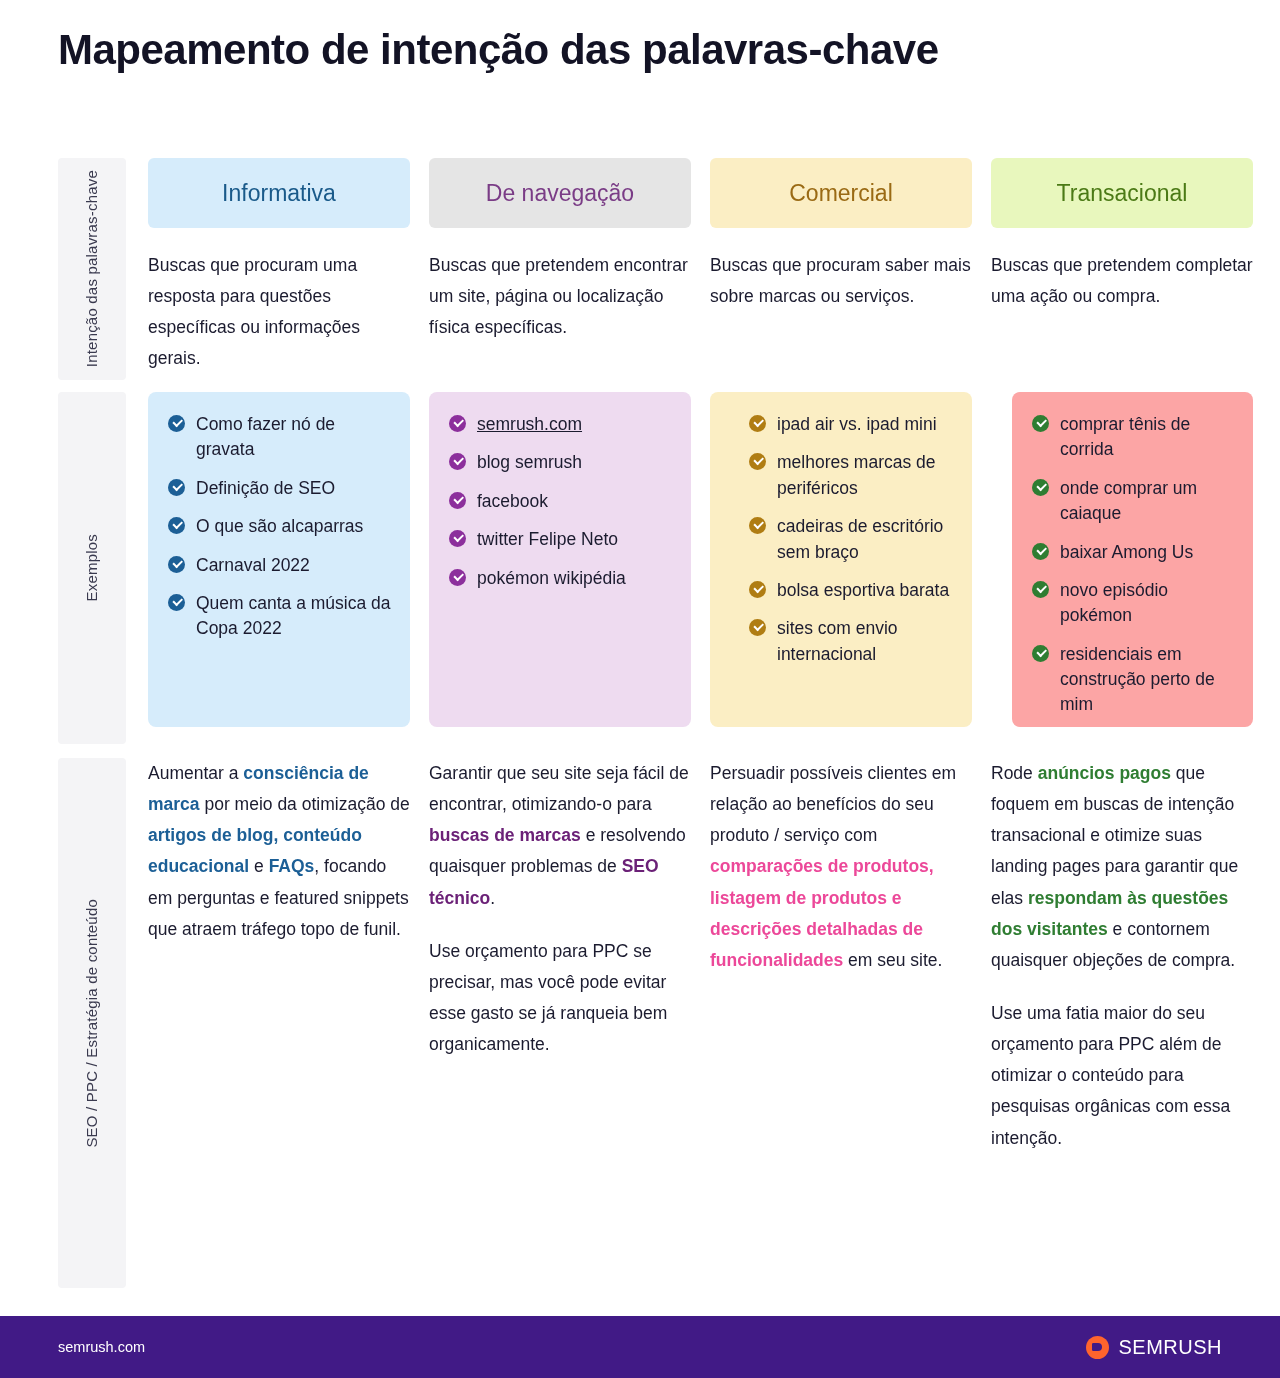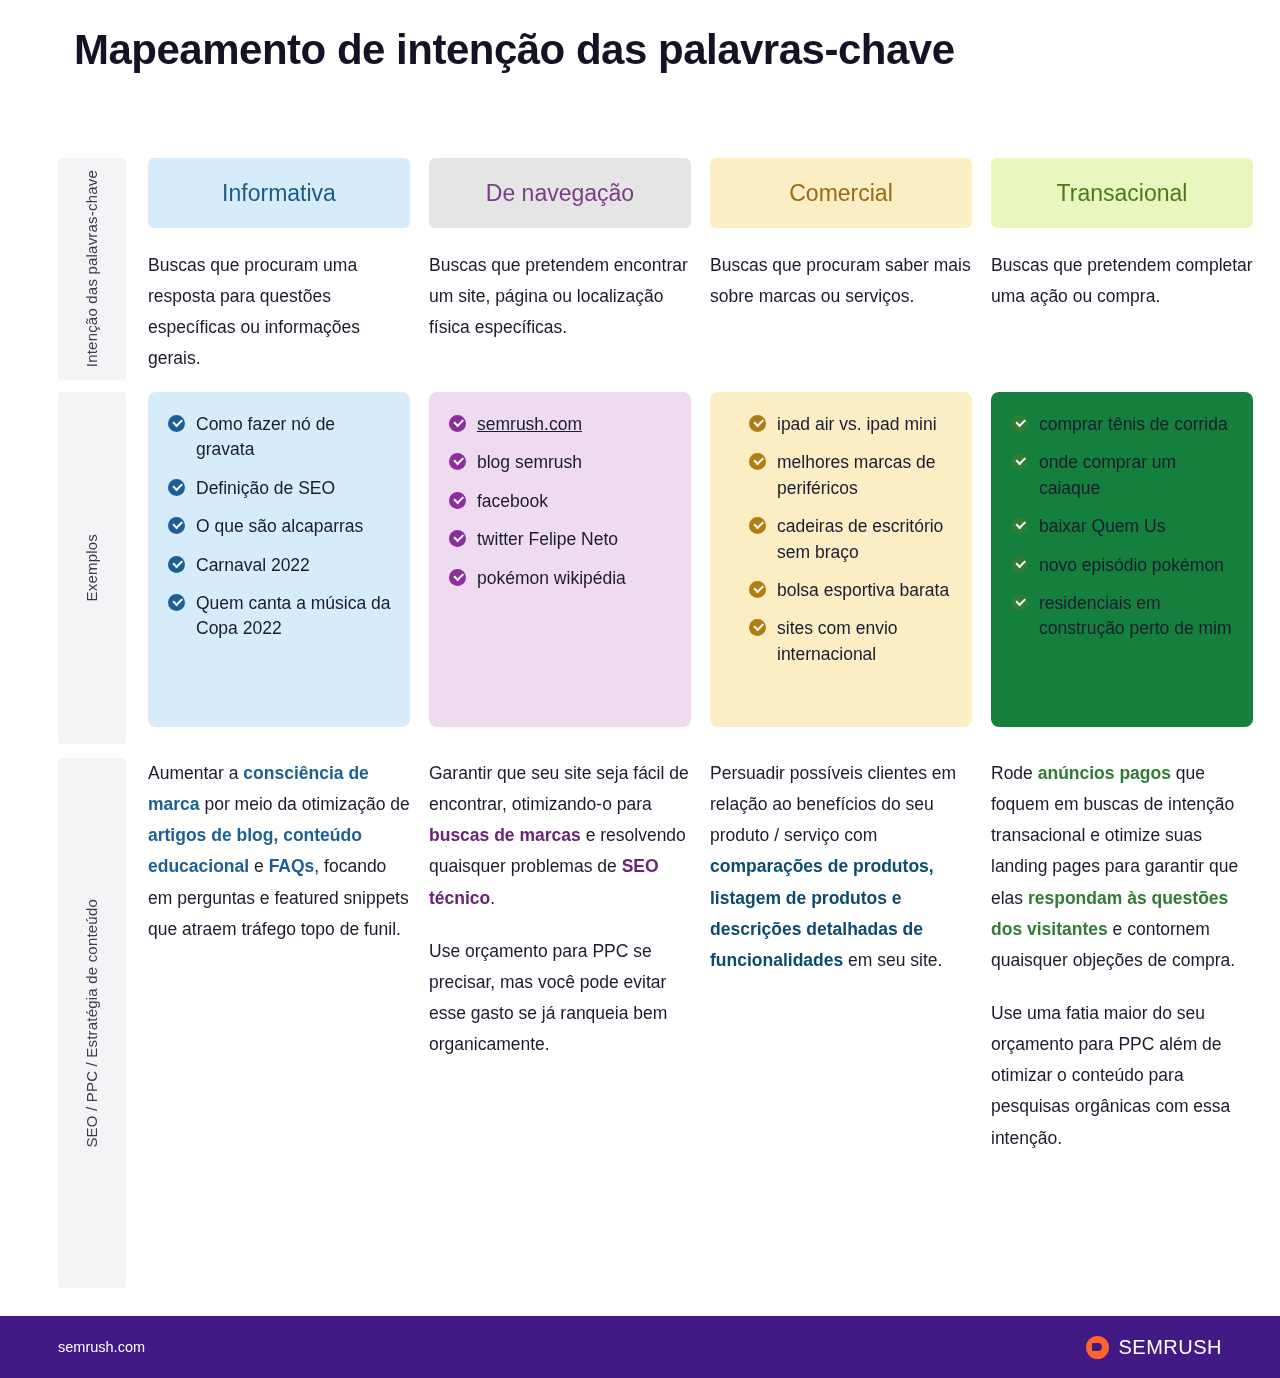--- a/index.html
+++ b/index.html
@@ -22,21 +22,20 @@
   }
 
   .title {
     position: absolute;
     top: 26px;
     left: 58px;
     font-size: 42px;
     font-weight: bold;
     letter-spacing: -0.5px;
     color: #131325;
-    margin-left: 16px;
   }
 
   .grid {
     position: absolute;
     top: 158px;
     left: 58px;
     width: 1168px;
   }
 
   
@@ -297,33 +296,33 @@
                   <span class="ex-text">bolsa esportiva barata</span>
                 </li>
                 <li>
                   <span class="tick" style="background: rgb(176, 125, 19);"></span>
                   <span class="ex-text">sites com envio internacional</span>
                 </li>
               </ul>
           </div>
         </div>
         <div class="col">
-          <div class="ex-card" id="ex3" style="background: #15803d;">
+          <div class="ex-card" id="ex3" style="background: #fca5a5; margin-left: 21px;">
             <ul class="ex-list" id="exlist3">
                 <li>
                   <span class="tick" style="background: rgb(47, 125, 50);"></span>
                   <span class="ex-text">comprar tênis de corrida</span>
                 </li>
                 <li>
                   <span class="tick" style="background: rgb(47, 125, 50);"></span>
                   <span class="ex-text">onde comprar um caiaque</span>
                 </li>
                 <li>
                   <span class="tick" style="background: rgb(47, 125, 50);"></span>
-                  <span class="ex-text">baixar Quem Us</span>
+                  <span class="ex-text">baixar Among Us</span>
                 </li>
                 <li>
                   <span class="tick" style="background: rgb(47, 125, 50);"></span>
                   <span class="ex-text">novo episódio pokémon</span>
                 </li>
                 <li>
                   <span class="tick" style="background: rgb(47, 125, 50);"></span>
                   <span class="ex-text">residenciais em construção perto de mim</span>
                 </li>
               </ul>
@@ -343,21 +342,21 @@
             </div>
         </div>
         <div class="col">
           <div class="strat-text" id="st1">
               <p>Garantir que seu site seja fácil de encontrar, otimizando-o para <b style="color: rgb(107, 33, 119);">buscas de marcas</b> e resolvendo quaisquer problemas de <b style="color: rgb(107, 33, 119);">SEO técnico</b>.</p>
               <p>Use orçamento para PPC se precisar, mas você pode evitar esse gasto se já ranqueia bem organicamente.</p>
             </div>
         </div>
         <div class="col">
           <div class="strat-text" id="st2">
-              <p>Persuadir possíveis clientes em relação ao benefícios do seu produto / serviço com <b style="color: #0c4a6e; margin-top: 48px;">comparações de produtos, listagem de produtos e descrições detalhadas de funcionalidades</b> em seu site.</p>
+              <p>Persuadir possíveis clientes em relação ao benefícios do seu produto / serviço com <b style="color: #ec4899; margin-top: 48px;">comparações de produtos, listagem de produtos e descrições detalhadas de funcionalidades</b> em seu site.</p>
             </div>
         </div>
         <div class="col">
           <div class="strat-text" id="st3">
               <p>Rode <b style="color: rgb(47, 125, 50);">anúncios pagos</b> que foquem em buscas de intenção transacional e otimize suas landing pages para garantir que elas <b style="color: rgb(47, 125, 50);">respondam às questões dos visitantes</b> e contornem quaisquer objeções de compra.</p>
               <p>Use uma fatia maior do seu orçamento para PPC além de otimizar o conteúdo para pesquisas orgânicas com essa intenção.</p>
             </div>
         </div>
       </div>
     </div>

